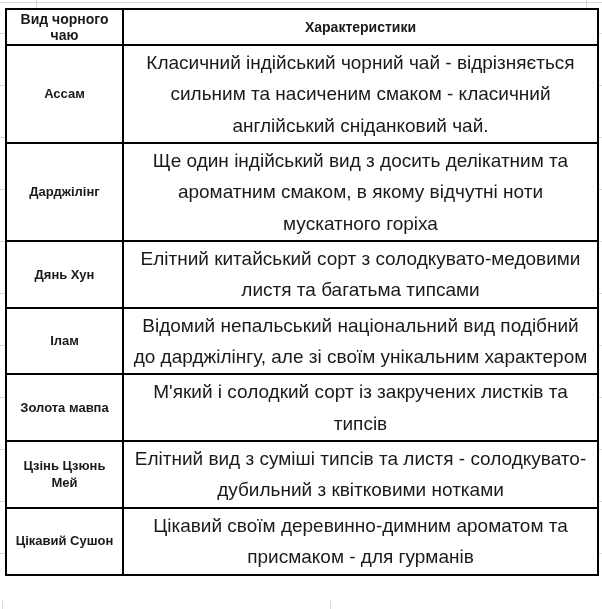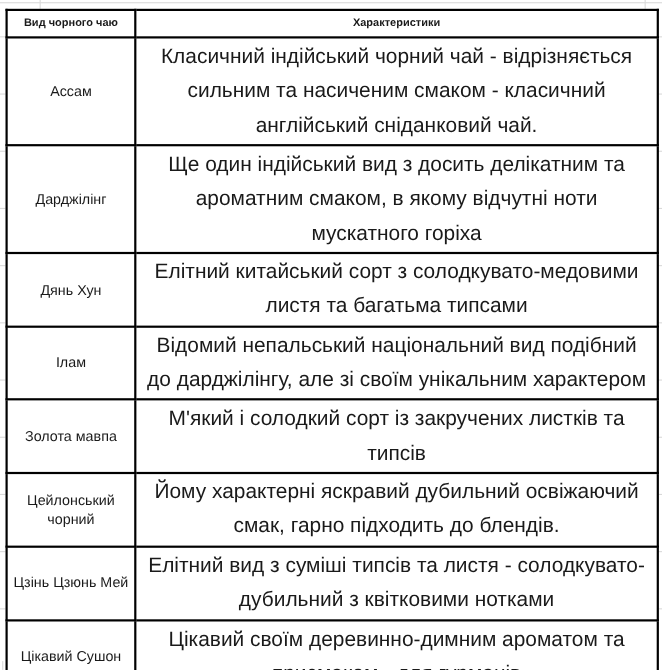--- a/index.html
+++ b/index.html
@@ -29,28 +29,28 @@
     border: 2px solid #000;
     background: #ffffff;
     text-align: center;
     vertical-align: middle;
     overflow: hidden;
     padding: 1px 4px;
   }
   thead tr { height: 25px; }
   tbody tr { height: 51px; }
   th {
-    font-size: 10px;
+    font-size: 14px;
     font-weight: bold;
     padding: 1px 2px;
     margin-left: 41px;
   }
   td.name {
     font-size: 13px;
-    font-weight: normal;
+    font-weight: bold;
     line-height: 1.35;
     padding: 1px 2px;
   }
   td.desc {
     font-size: 19px;
     line-height: 1.65;
     padding: 1px 7px;
   }
 </style>
 </head>
@@ -113,24 +113,20 @@
       </tr>
       <tr>
         <td class="name">Ілам</td>
         <td class="desc">Відомий непальський національний вид подібний до дарджілінгу, але зі своїм унікальним характером</td>
       </tr>
       <tr>
         <td class="name">Золота мавпа</td>
         <td class="desc">М'який і солодкий сорт із закручених листків та типсів</td>
       </tr>
       <tr>
-        <td class="name">Цейлонський чорний</td>
-        <td class="desc">Йому характерні яскравий дубильний освіжаючий смак, гарно підходить до блендів.</td>
-      </tr>
-      <tr>
         <td class="name">Цзінь Цзюнь Мей</td>
         <td class="desc">Елітний вид з суміші типсів та листя - солодкувато-дубильний з квітковими нотками</td>
       </tr>
       <tr>
         <td class="name">Цікавий Сушон</td>
         <td class="desc">Цікавий своїм деревинно-димним ароматом та присмаком - для гурманів</td>
       </tr>
     </tbody>
   </table>
 </div>

